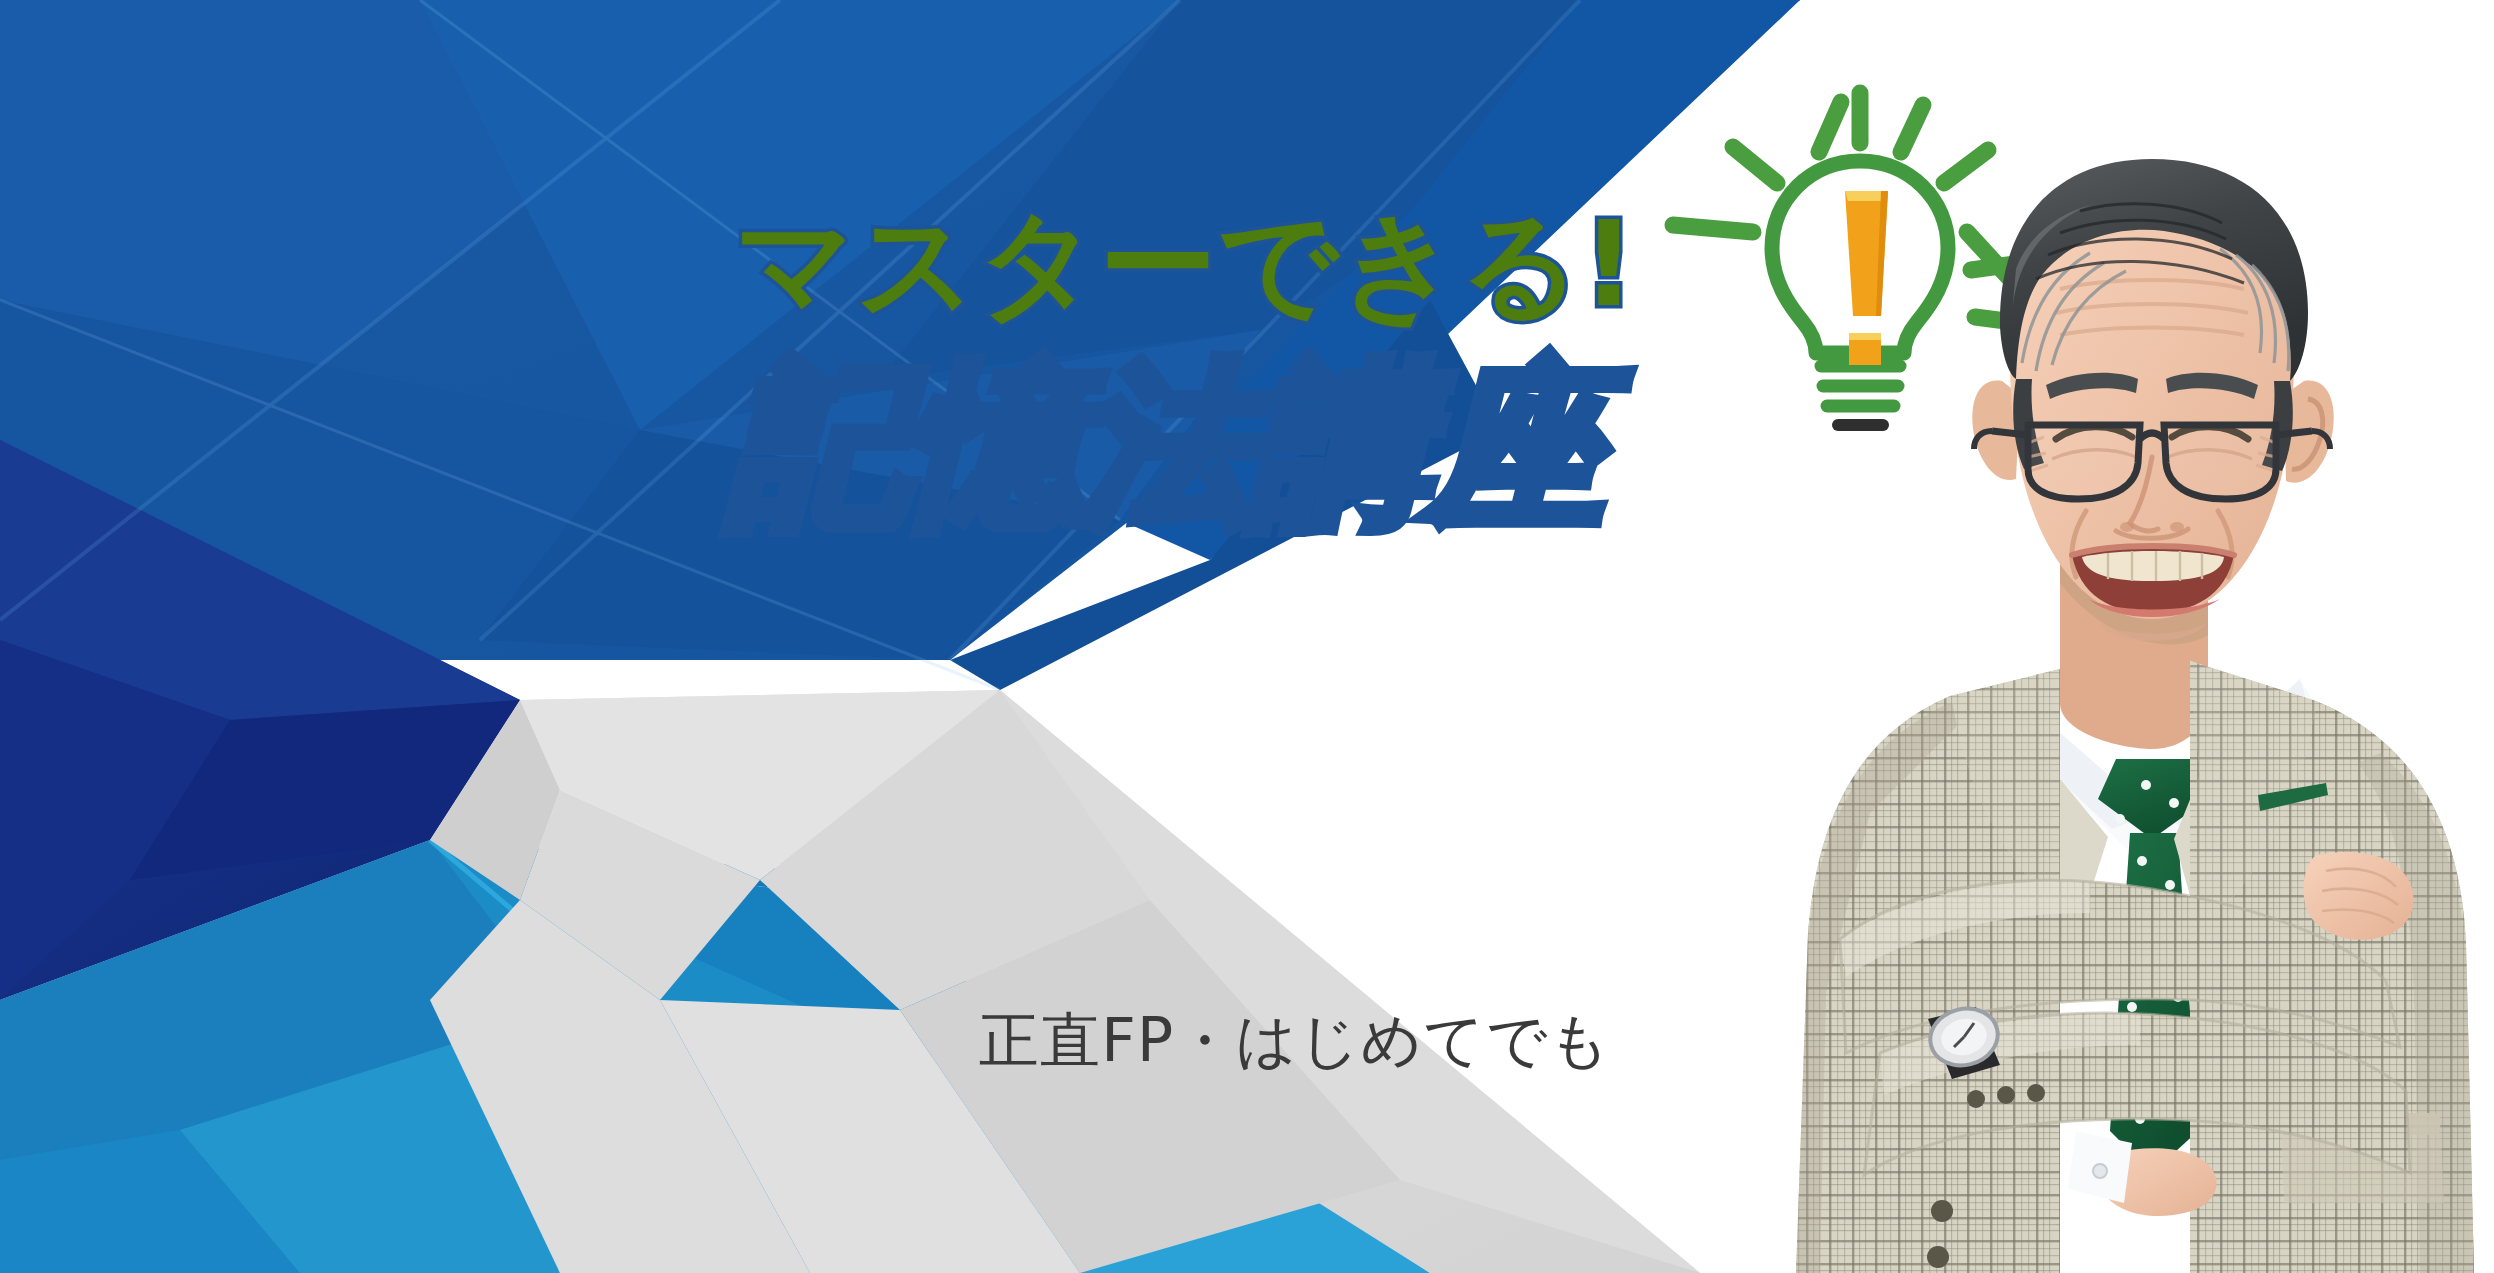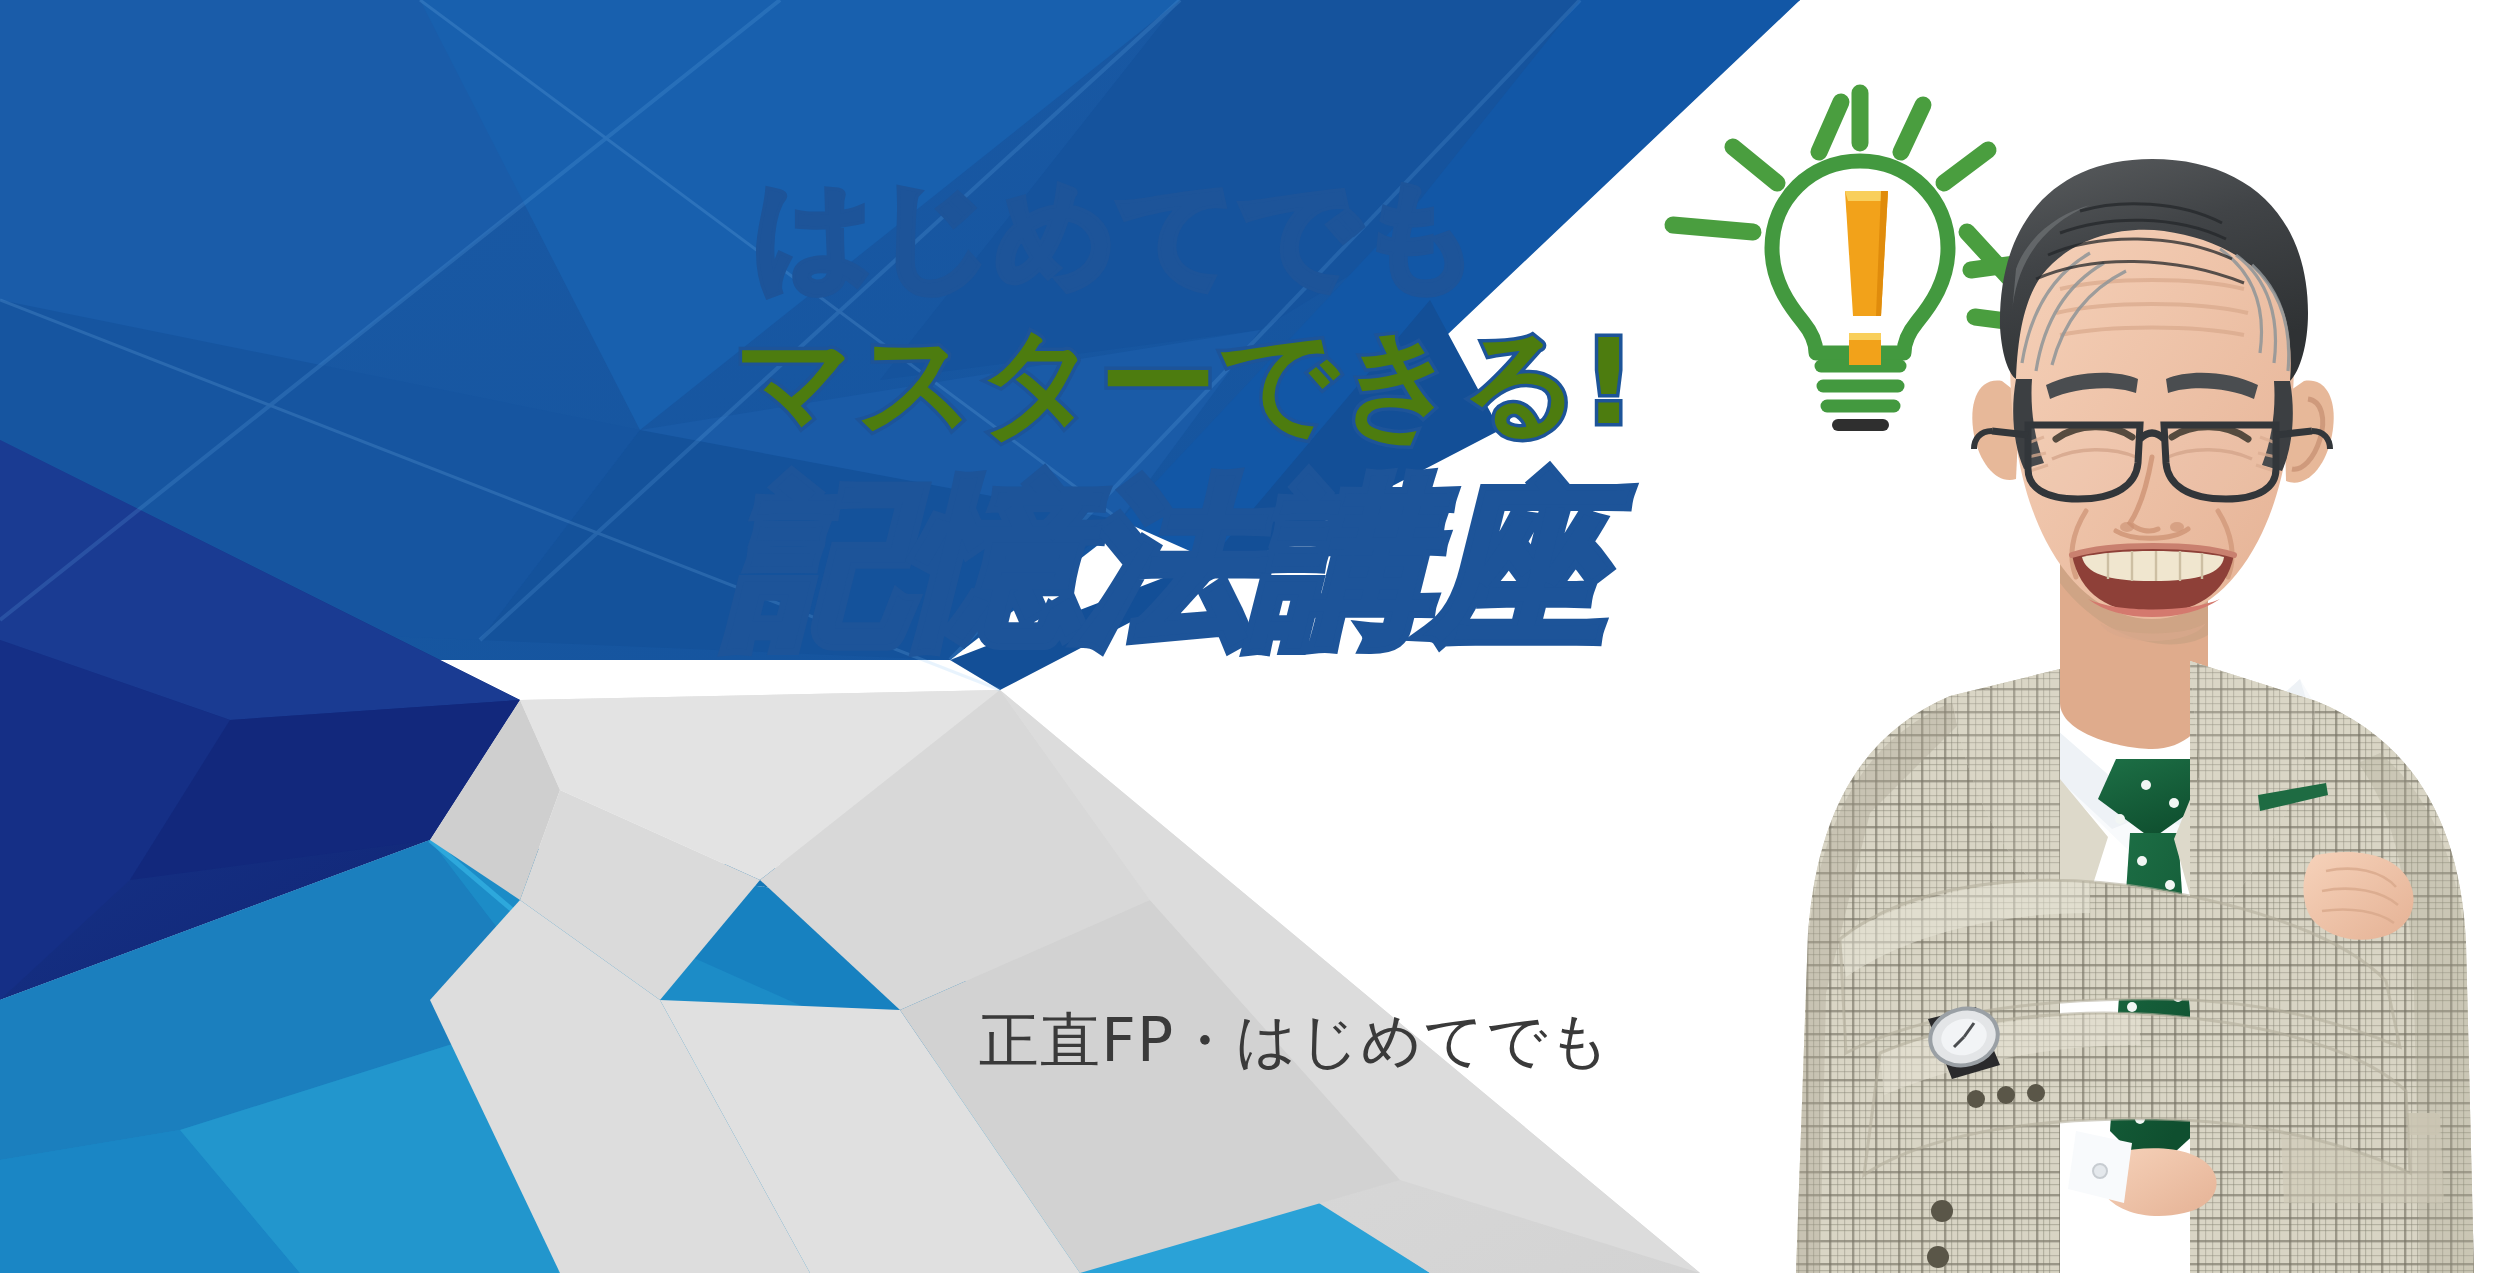--- a/index.html
+++ b/index.html
@@ -200,21 +200,20 @@
     <g opacity="0.18">
       <polyline points="780,0 0,620" fill="none" stroke="#6fb4ef" stroke-width="4"></polyline>
       <polyline points="1180,0 480,640" fill="none" stroke="#6fb4ef" stroke-width="4"></polyline>
       <polyline points="1580,0 950,660" fill="none" stroke="#6fb4ef" stroke-width="4"></polyline>
       <polyline points="420,0 1120,520" fill="none" stroke="#85c3f5" stroke-width="3"></polyline>
       <polyline points="0,300 1000,690" fill="none" stroke="#85c3f5" stroke-width="3"></polyline>
     </g>
   </svg>
 
   <div id="headline">
-    <div class="headline-line" id="headline-line-1">はじめてでも</div>
     <div class="headline-line" id="headline-line-2">マスターできる!</div>
     <div id="main-title">記憶法講座</div>
   </div>
 
   <div id="credit">
     <div class="credit-line" id="credit-role">正直FP・はじめてでも</div>
   </div>
 
   <svg id="lightbulb" viewBox="0 0 430 400" aria-hidden="true">
     <g stroke="#4a9e3f" stroke-width="17" stroke-linecap="round" fill="none">

